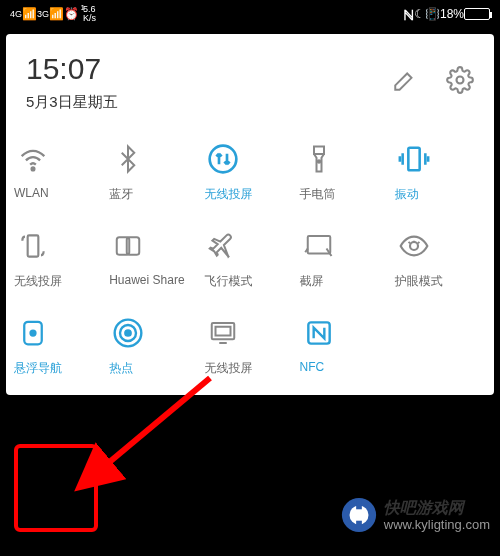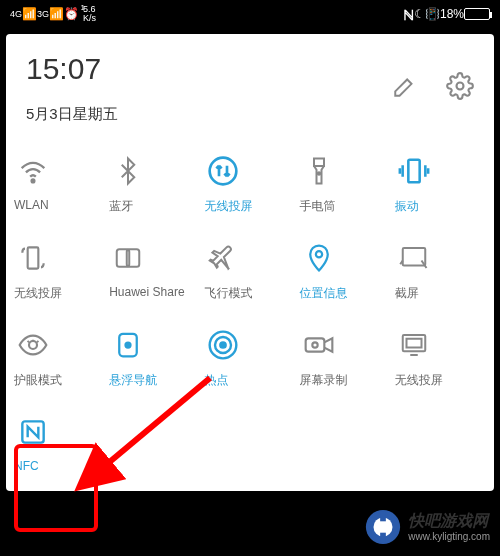--- a/index.html
+++ b/index.html
@@ -40,21 +40,21 @@
     }
     .time {
       font-size: 30px;
       font-weight: 400;
       color: #333;
       line-height: 1.1;
     }
     .date {
       font-size: 15px;
       color: #333;
-      margin-top: 20px;
+      margin-top: 8px;
     }
     .header-icons {
       display: flex;
       align-items: center;
       gap: 28px;
     }
     .header-icons svg { color: #888; }
     .grid {
       display: grid;
       grid-template-columns: repeat(5, 1fr);
@@ -90,33 +90,33 @@
       border: 4px solid #ff0000;
       border-radius: 6px;
       pointer-events: none;
     }
     .red-arrow {
       position: absolute;
       pointer-events: none;
     }
     .watermark {
       position: absolute;
-      bottom: 10px;
+      bottom: 22px;
       right: 10px;
       display: flex;
       align-items: center;
       gap: 6px;
     }
     .watermark-text {
       display: flex;
       flex-direction: column;
       line-height: 1.2;
     }
     .wm-title { font-size: 16px; font-weight: bold; color: #333; font-style: italic;}
-    .wm-url { font-size: 10px; color: #989898; }
+    .wm-url { font-size: 13px; color: #989898; }
     .battery {
       width: 26px; height: 12px; border: 1px solid #fff; border-radius: 2px; position: relative;
     }
     .battery::after { content:''; position:absolute; right:-3px; top:3px; width:2px; height:6px; background:#fff;}
     .battery-fill { height: 100%; background: #ff9800; width: 18%;}
   </style>
 </head>
 <body>
 
 <div class="status-bar">
@@ -229,29 +229,20 @@
       <span class="tile-label">Huawei Share</span>
     </div>
     <div class="tile">
       <span class="tile-icon">
           <svg width="30" height="30" viewBox="0 0 24 24" fill="none" stroke="currentColor" stroke-width="1.6">
             <path d="M21 15l-9-4V4a2 2 0 00-4 0v7l-5 2v2l5-1v5l-2 1v1l4-1 4 1v-1l-2-1v-5l9 1v-1z" transform="rotate(45 12 12)"></path>
           </svg>
         </span>
       <span class="tile-label">飞行模式</span>
     </div>
-    <div class="tile active">
-      <span class="tile-icon">
-          <svg width="30" height="30" viewBox="0 0 24 24" fill="none" stroke="currentColor" stroke-width="1.8">
-            <path d="M12 22s7-7 7-13a7 7 0 10-14 0c0 6 7 13 7 13z"></path>
-            <circle cx="12" cy="9" r="2.5"></circle>
-          </svg>
-        </span>
-      <span class="tile-label">位置信息</span>
-    </div>
     <div class="tile">
       <span class="tile-icon">
           <svg width="30" height="30" viewBox="0 0 24 24" fill="none" stroke="currentColor" stroke-width="1.6">
             <rect x="3" y="4" width="18" height="14" rx="1"></rect>
             <path d="M18 14l4 6M3 14l-2 3"></path>
           </svg>
         </span>
       <span class="tile-label">截屏</span>
     </div>
 
@@ -276,30 +267,20 @@
     </div>
     <div class="tile active">
       <span class="tile-icon">
           <svg width="32" height="32" viewBox="0 0 24 24" fill="none" stroke="currentColor" stroke-width="1.8">
             <circle cx="12" cy="12" r="2" fill="currentColor"></circle>
             <circle cx="12" cy="12" r="6"></circle>
             <circle cx="12" cy="12" r="10"></circle>
           </svg>
         </span>
       <span class="tile-label">热点</span>
-    </div>
-    <div class="tile">
-      <span class="tile-icon">
-          <svg width="32" height="32" viewBox="0 0 24 24" fill="none" stroke="currentColor" stroke-width="1.6">
-            <rect x="2" y="7" width="14" height="10" rx="2"></rect>
-            <path d="M16 10l6-3v10l-6-3"></path>
-            <circle cx="9" cy="12" r="2"></circle>
-          </svg>
-        </span>
-      <span class="tile-label">屏幕录制</span>
     </div>
     <div class="tile">
       <span class="tile-icon">
           <svg width="30" height="30" viewBox="0 0 24 24" fill="none" stroke="currentColor" stroke-width="1.6">
             <rect x="3" y="4" width="18" height="13" rx="1"></rect>
             <rect x="6" y="7" width="12" height="7"></rect>
             <path d="M9 20h6"></path>
           </svg>
         </span>
       <span class="tile-label">无线投屏</span>

